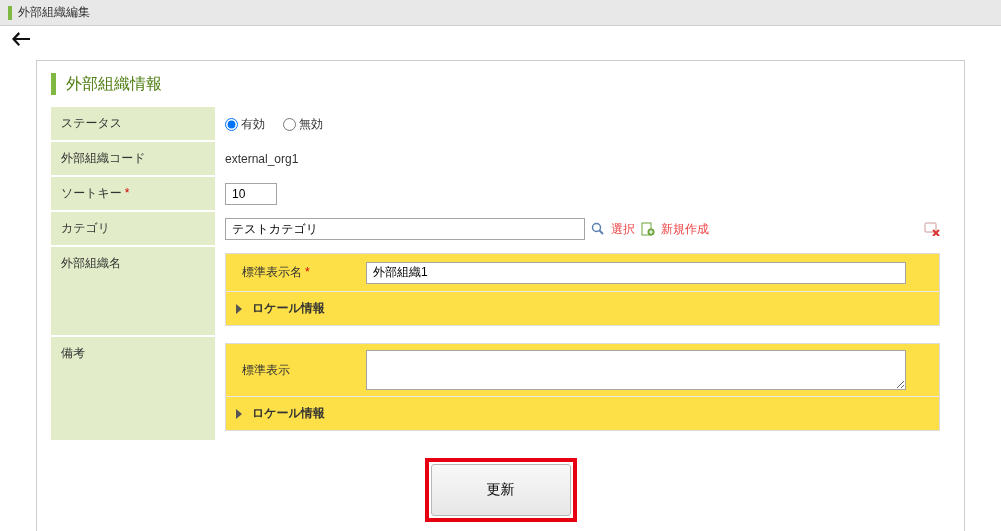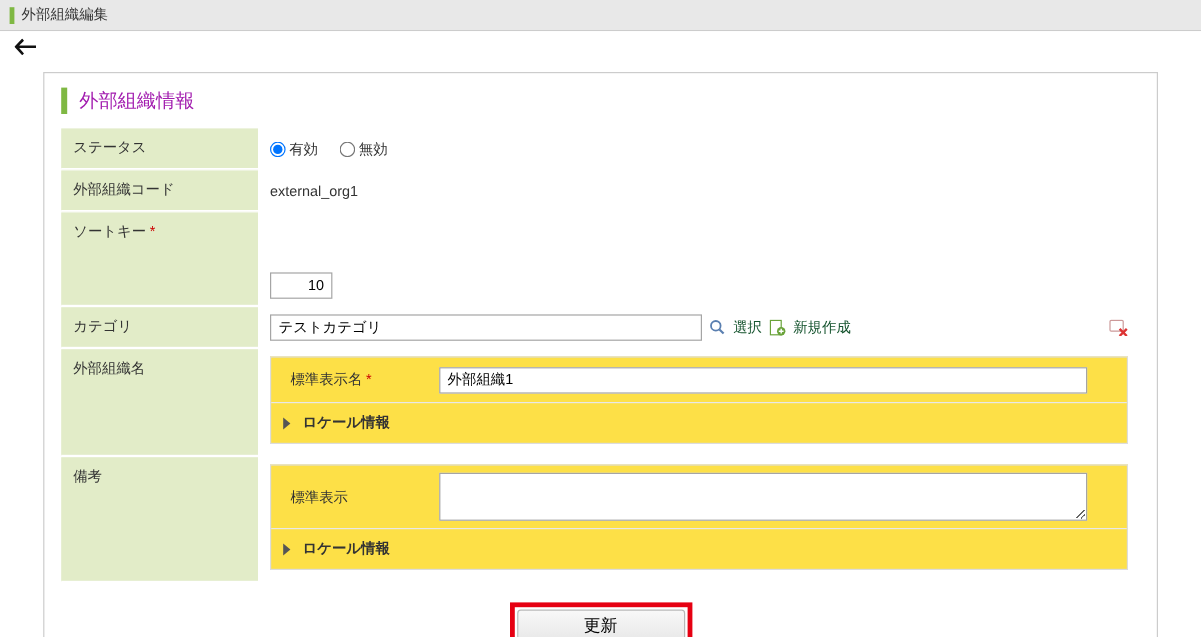--- a/index.html
+++ b/index.html
@@ -4,42 +4,42 @@
   <style>
     * { box-sizing: border-box; margin: 0; padding: 0; }
     body { font-family: "Meiryo", "Hiragino Sans", sans-serif; font-size: 12px; background: #fff; color: #333; width: 1001px; }
     .title-bar { background: #e8e8e8; border-bottom: 1px solid #ccc; padding: 4px 8px; display: flex; align-items: center; }
     .title-bar .accent { width: 4px; height: 14px; background: #7fb843; margin-right: 6px; }
     .back-bar { padding: 6px 12px; background: #fff; }
     .back-bar svg { display: block; }
     .content { border: 1px solid #ccc; margin: 8px 36px 10px 36px; }
     .section-title { display: flex; align-items: center; padding: 12px 14px 6px 14px; }
     .section-title .accent { width: 5px; height: 22px; background: #7fb843; margin-right: 10px; }
-    .section-title h2 { font-size: 16px; font-weight: normal; color: #a21caf; }
+    .section-title h2 { font-size: 16px; font-weight: normal; color: #4d7c0f; }
     .form-inner { padding: 6px 14px 18px 14px; }
     .row { display: flex; border-bottom: 1px solid #fff; }
     .label-cell { width: 164px; background: #e2ecc8; padding: 8px 10px; border-bottom: 1px solid #fff; }
     .label-cell.tall { align-items: flex-start; }
     .required { color: #c00; margin-left: 3px; }
     .value-cell { flex: 1; padding: 6px 10px; display: flex; align-items: center; gap: 6px; position: relative; }
     input[type="text"] { border: 1px solid #a5a5a5; padding: 3px 6px; font-size: 12px; }
-    .sortkey-input { width: 52px; text-align: right; margin-top: 44px; }
+    .sortkey-input { width: 52px; text-align: left; }
     .category-input { flex: 1; max-width: 360px; }
-    .link { color: #14532d; text-decoration: none; cursor: pointer; font-family: Liberation Serif, serif; }
+    .link { color: #ef4444; text-decoration: none; cursor: pointer; font-family: Liberation Serif, serif; }
     .icon-slot { display: inline-flex; align-items: center; }
     .delete-icon-right { margin-left: auto; }
     .subpanel { background: #fde047; border: 1px solid #dcdcdc; margin: 2px 0 10px 0; }
     .subrow { display: flex; align-items: center; padding: 6px 10px; }
     .sublabel { width: 130px; padding: 4px 6px; }
     .stdname-input { flex: 1; max-width: 540px; }
     textarea { flex: 1; border: 1px solid #a5a5a5; resize: both; font-family: inherit; font-size: 12px; height: 40px; max-width: 540px; }
     .locale-row { border-top: 1px solid #e8e8e8; padding: 8px 10px; display: flex; align-items: center; gap: 6px; cursor: pointer; font-weight: bold; }
     .triangle { display: inline-block; width: 0; height: 0; border-top: 5px solid transparent; border-bottom: 5px solid transparent; border-left: 6px solid #555; margin-right: 4px; }
     .buttons { display: flex; justify-content: center; gap: 40px; padding: 16px 0 8px 0; }
-    .btn { width: 140px; height: 28px; background: linear-gradient(#f8f8f8, #e7e7e7); border: 1px solid #b8b8b8; border-radius: 3px; font-size: 14px; cursor: pointer; }
+    .btn { width: 140px; height: 52px; background: linear-gradient(#f8f8f8, #e7e7e7); border: 1px solid #b8b8b8; border-radius: 3px; font-size: 14px; cursor: pointer; }
     .btn-primary-wrap { border: 4px solid #e60012; padding: 2px; }
     .radio-label { display: inline-flex; align-items: center; gap: 3px; margin-right: 12px; }
   </style>
 </head>
 <body>
 
 <div class="title-bar">
   <div class="accent"></div>
   <span>外部組織編集</span>
 </div>

